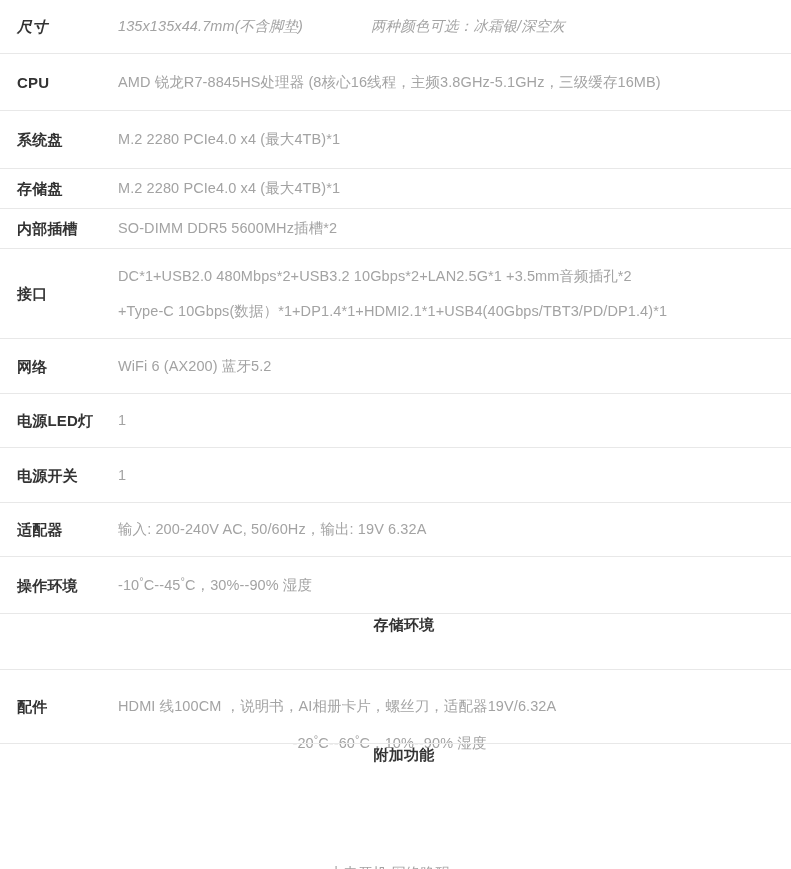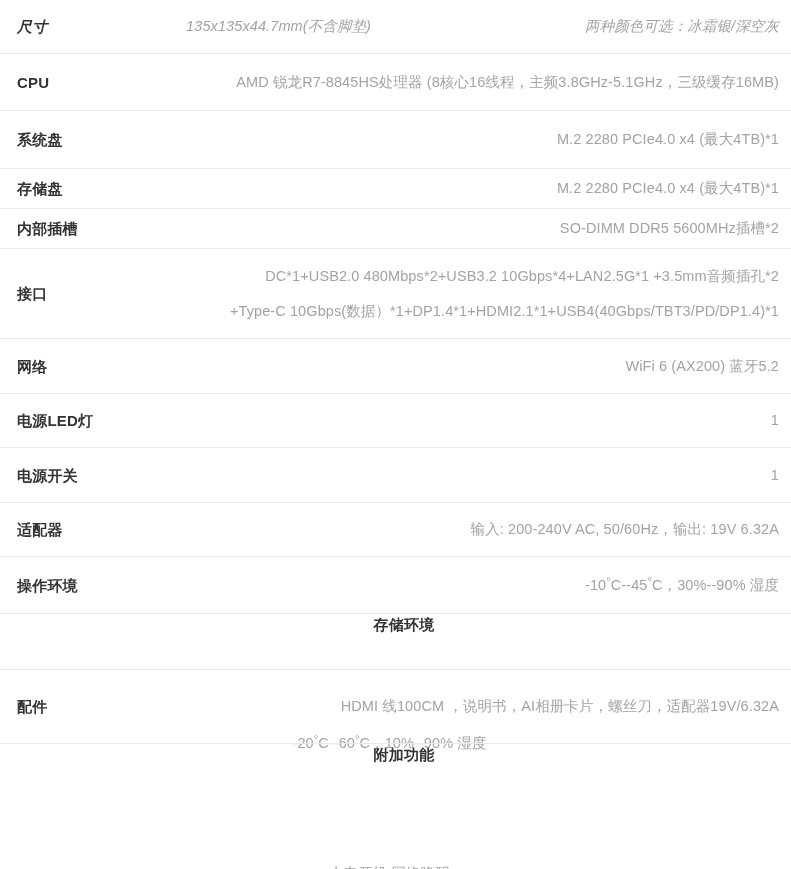--- a/index.html
+++ b/index.html
@@ -45,21 +45,20 @@
     flex: 1 1 auto;
     box-sizing: border-box;
     font-size: 14.5px;
     color: #a3a3a3;
     line-height: 1.55;
     letter-spacing: 0.1px;
     display: flex;
     flex-direction: column;
     justify-content: center;
     padding-right: 12px;
-    text-align: right;
   }
   .value-line { white-space: nowrap; }
   .value-line + .value-line { margin-top: 12px; }
 
   
   .row-value.two-col {
     flex-direction: row;
     align-items: center;
   }
   .value-main { flex: 0 0 253px; }
@@ -124,21 +123,21 @@
   <div class="spec-row h-short">
     <div class="row-label">内部插槽</div>
     <div class="row-value">
       <span class="value-line">SO-DIMM DDR5 5600MHz插槽*2</span>
     </div>
   </div>
 
   <div class="spec-row h-iface">
     <div class="row-label">接口</div>
     <div class="row-value">
-      <span class="value-line">DC*1+USB2.0 480Mbps*2+USB3.2 10Gbps*4+LAN2.5G*1 +3.5mm音频插孔*2</span>
+      <span class="value-line">DC*1+USB2.0 480Mbps*2+USB3.2 10Gbps*2+LAN2.5G*1 +3.5mm音频插孔*2</span>
       <span class="value-line">+Type-C 10Gbps(数据）*1+DP1.4*1+HDMI2.1*1+USB4(40Gbps/TBT3/PD/DP1.4)*1</span>
     </div>
   </div>
 
   <div class="spec-row h-net">
     <div class="row-label">网络</div>
     <div class="row-value">
       <span class="value-line">WiFi 6 (AX200) 蓝牙5.2</span>
     </div>
   </div>

